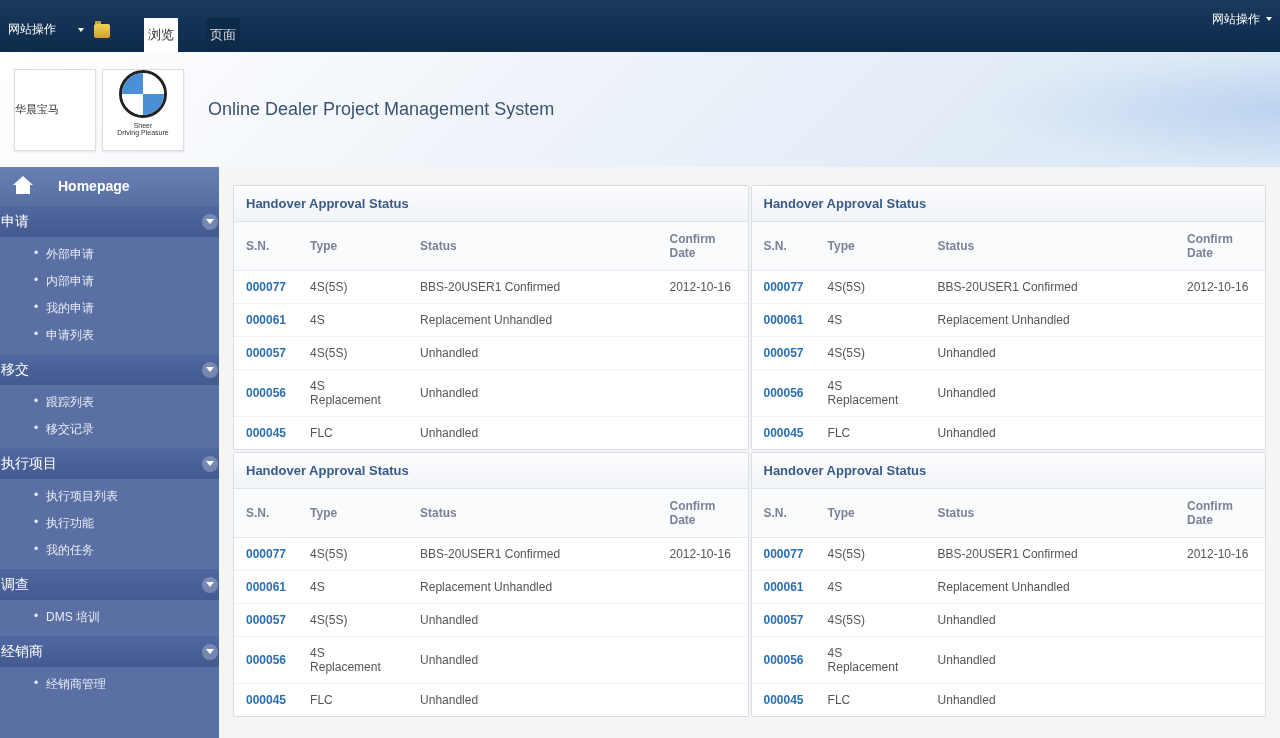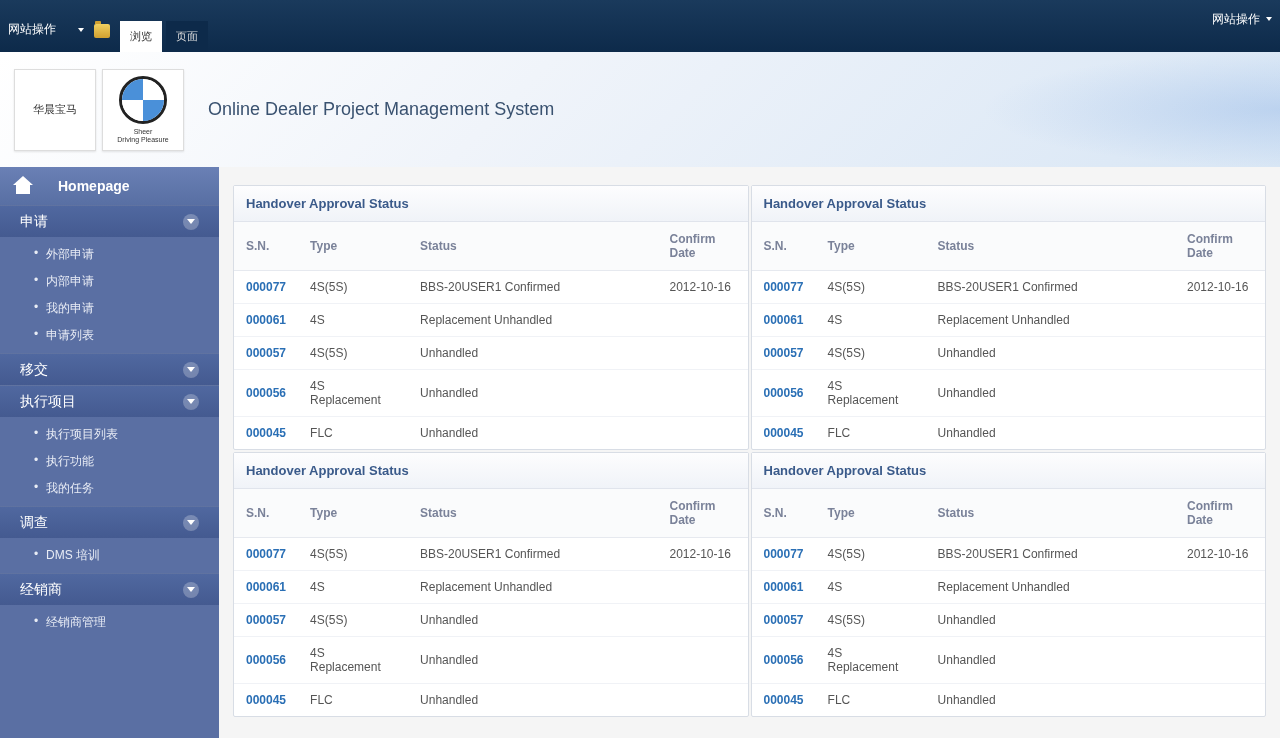--- a/index.html
+++ b/index.html
@@ -5,42 +5,42 @@
 * { margin: 0; padding: 0; box-sizing: border-box; }
 body { font-family: Arial, "Microsoft YaHei", sans-serif; font-size: 12px; background: #fff; width: 1280px; height: 738px; overflow: hidden; }
 
 .topbar { height: 52px; background: linear-gradient(#1a3a5c, #0d2a4a); display: flex; align-items: center; padding: 0 8px; color: #fff; position: relative; }
 .topbar-left { display: flex; align-items: flex-end; height: 100%; gap: 4px; }
 .site-actions { display: flex; align-items: center; gap: 22px; padding-bottom: 14px; cursor: pointer; }
 .site-actions span { font-size: 12px; }
 .dropdown-arrow { width: 0; height: 0; border-left: 3px solid transparent; border-right: 3px solid transparent; border-top: 4px solid #fff; }
 .folder-icon { width: 16px; height: 14px; background: linear-gradient(#f0d060, #d0a030); border-radius: 2px; margin: 0 6px 14px 6px; position: relative; }
 .folder-icon::before { content: ""; position: absolute; top: -3px; left: 1px; width: 6px; height: 3px; background: #d0a030; border-radius: 1px 1px 0 0; }
-.tab { padding: 8px 10px; background: #0d2a4a; color: #ddd; cursor: pointer; font-size: 11px; margin-bottom: 0; }
+.tab { padding: 8px 4px; background: #0d2a4a; color: #ddd; cursor: pointer; font-size: 13px; margin-bottom: 0; margin-left: 24px; }
 .tab.active { background: #fff; color: #333; }
 .topbar-right { margin-left: auto; display: flex; align-items: center; gap: 6px; padding-bottom: 14px; cursor: pointer; }
 
 .header { height: 115px; background: linear-gradient(135deg, #fff 0%, #f0f4fa 40%, #d8e6f5 100%); display: flex; align-items: center; padding: 10px 14px; position: relative; }
 .header::after { content: ""; position: absolute; right: 0; top: 0; bottom: 0; width: 300px; background: radial-gradient(ellipse at right, rgba(100,150,220,0.25), transparent 70%); pointer-events: none; }
-.logo-box { width: 82px; height: 82px; background: #fff; border: 1px solid #ddd; display: flex; align-items: center; justify-content: center; margin-right: 6px; font-size: 11px; color: #333; box-shadow: 0 1px 2px rgba(0,0,0,0.1); }
+.logo-box { width: 82px; height: 82px; background: #fff; border: 1px solid #ddd; display: flex; align-items: center; justify-content: flex-start; margin-right: 6px; font-size: 11px; color: #333; box-shadow: 0 1px 2px rgba(0,0,0,0.1); }
 .logo-box.bmw { flex-direction: column; gap: 4px; }
 .bmw-circle { width: 48px; height: 48px; border-radius: 50%; border: 3px solid #222; position: relative; overflow: hidden; }
 .bmw-circle::before, .bmw-circle::after { content: ""; position: absolute; width: 50%; height: 50%; }
 .bmw-circle::before { top: 0; left: 0; background: #4a90d9; box-shadow: 21px 21px 0 #4a90d9; }
 .bmw-circle::after { top: 0; right: 0; background: #fff; box-shadow: -21px 21px 0 #fff; }
 .bmw-text { font-size: 7px; color: #333; text-align: center; line-height: 1.1; }
 .header-title { font-size: 18px; color: #3a5270; margin-left: 18px; font-weight: normal; }
 
 .layout { display: flex; height: calc(738px - 52px - 115px); }
 .sidebar { width: 219px; background: #5a6fa3; color: #fff; display: flex; flex-direction: column; }
 .home-row { height: 38px; background: linear-gradient(#6a80b5, #586fa3); display: flex; align-items: center; padding: 0 14px; gap: 26px; cursor: pointer; font-size: 14px; font-weight: bold; }
 .home-icon { width: 18px; height: 16px; position: relative; }
 .home-icon::before { content: ""; position: absolute; top: 6px; left: 2px; width: 14px; height: 10px; background: #fff; }
 .home-icon::after { content: ""; position: absolute; top: -2px; left: -1px; width: 0; height: 0; border-left: 10px solid transparent; border-right: 10px solid transparent; border-bottom: 9px solid #fff; }
-.section-head { height: 32px; background: linear-gradient(#5068a0, #445a90); display: flex; align-items: center; justify-content: space-between; padding: 0 20px; font-size: 14px; cursor: pointer; border-top: 1px solid rgba(255,255,255,0.15); }
+.section-head { height: 32px; background: linear-gradient(#5068a0, #445a90); display: flex; align-items: center; justify-content: space-between; padding: 0 1px; font-size: 14px; cursor: pointer; border-top: 1px solid rgba(255,255,255,0.15); }
 .chev { width: 16px; height: 16px; border-radius: 50%; background: rgba(255,255,255,0.25); display: flex; align-items: center; justify-content: center; }
 .chev::after { content: ""; width: 0; height: 0; border-left: 4px solid transparent; border-right: 4px solid transparent; border-top: 5px solid #fff; }
 .section-items { padding: 4px 6px; }
 .section-item { padding: 5px 14px 5px 40px; font-size: 12px; cursor: pointer; position: relative; color: #e8ecf5; }
 .section-item::before { content: "•"; position: absolute; left: 28px; }
 
 .content { flex: 1; background: #f5f5f5; padding: 18px 14px; overflow: auto; }
 .panels { display: grid; grid-template-columns: 1fr 1fr; gap: 2px; }
 .panel { background: #fff; border: 1px solid #d8dde5; border-radius: 2px; }
 .panel-head { padding: 10px 12px; font-size: 13px; font-weight: bold; color: #3a5a8a; background: linear-gradient(#fdfdfe, #f0f3f8); border-bottom: 1px solid #e0e4ec; }
@@ -100,20 +100,24 @@
         <div class="section-items">
           <div class="section-item">外部申请</div>
           <div class="section-item">内部申请</div>
           <div class="section-item">我的申请</div>
           <div class="section-item">申请列表</div>
         </div>
         <div class="section-head">
           <span>移交</span>
           <span class="chev"></span>
         </div>
+        <div class="section-items">
+          <div class="section-item">跟踪列表</div>
+          <div class="section-item">移交记录</div>
+        </div>
         <div class="section-head">
           <span>执行项目</span>
           <span class="chev"></span>
         </div>
         <div class="section-items">
           <div class="section-item">执行项目列表</div>
           <div class="section-item">执行功能</div>
           <div class="section-item">我的任务</div>
         </div>
         <div class="section-head">

